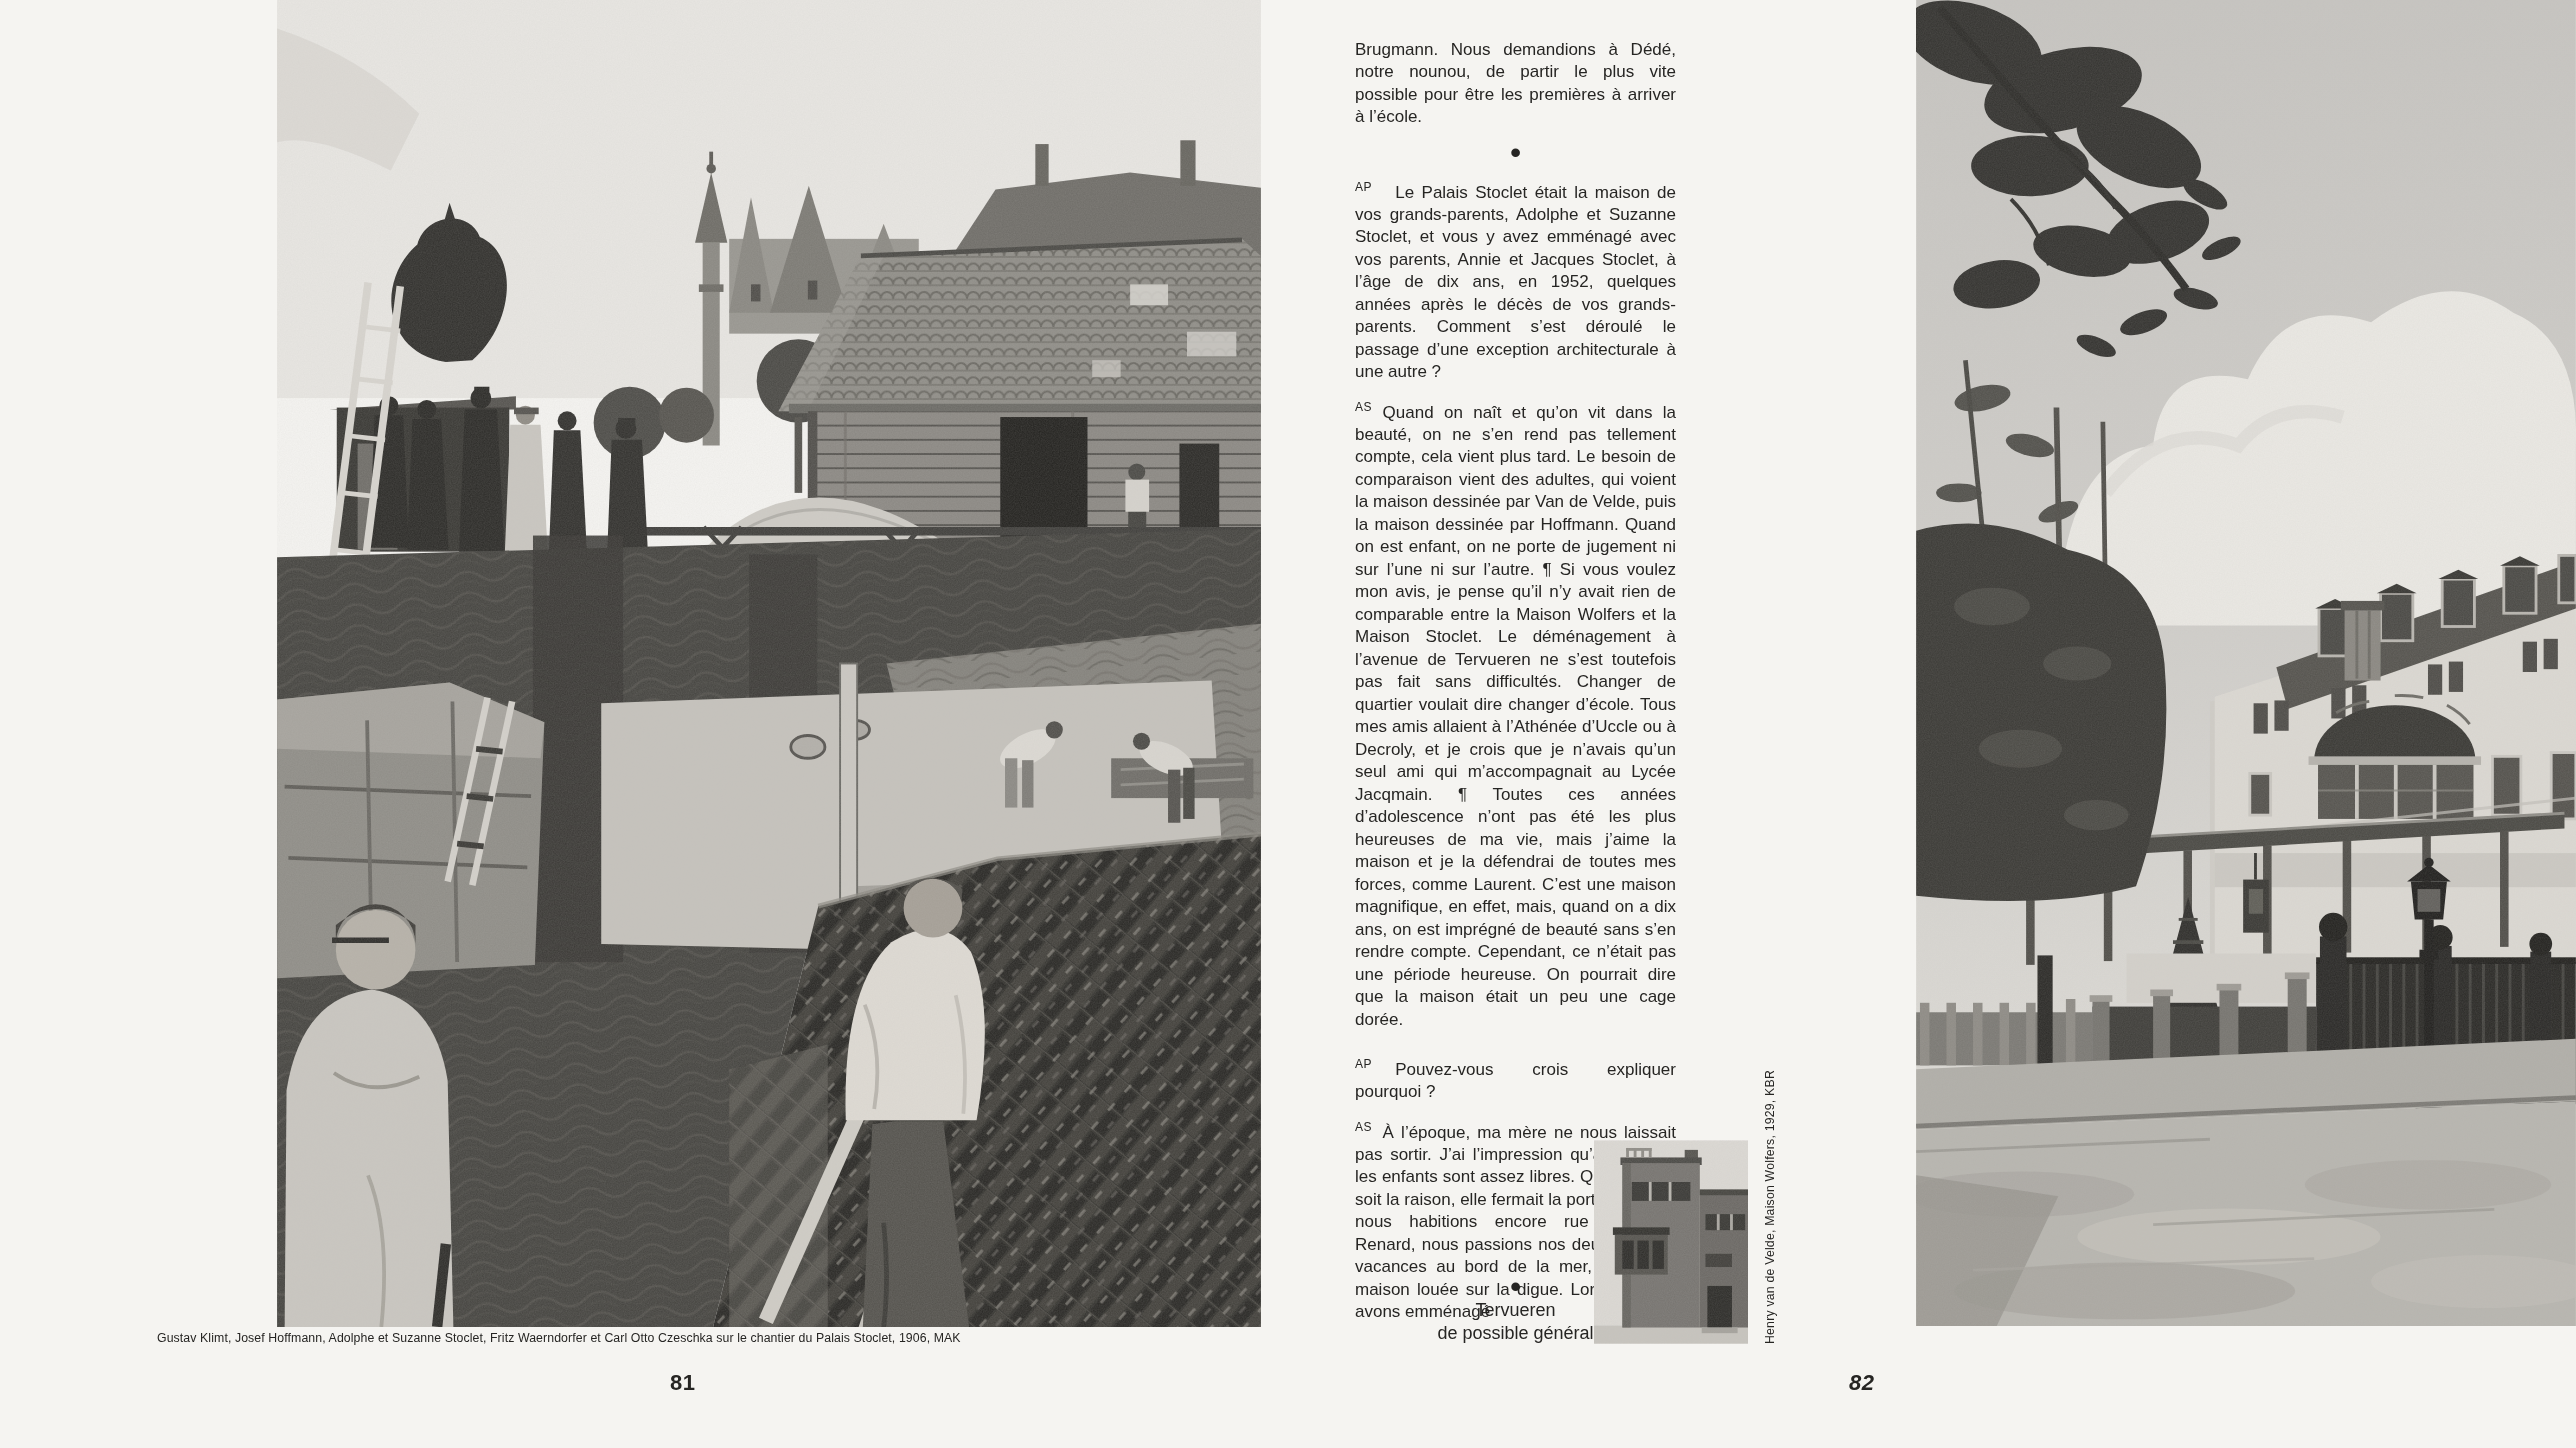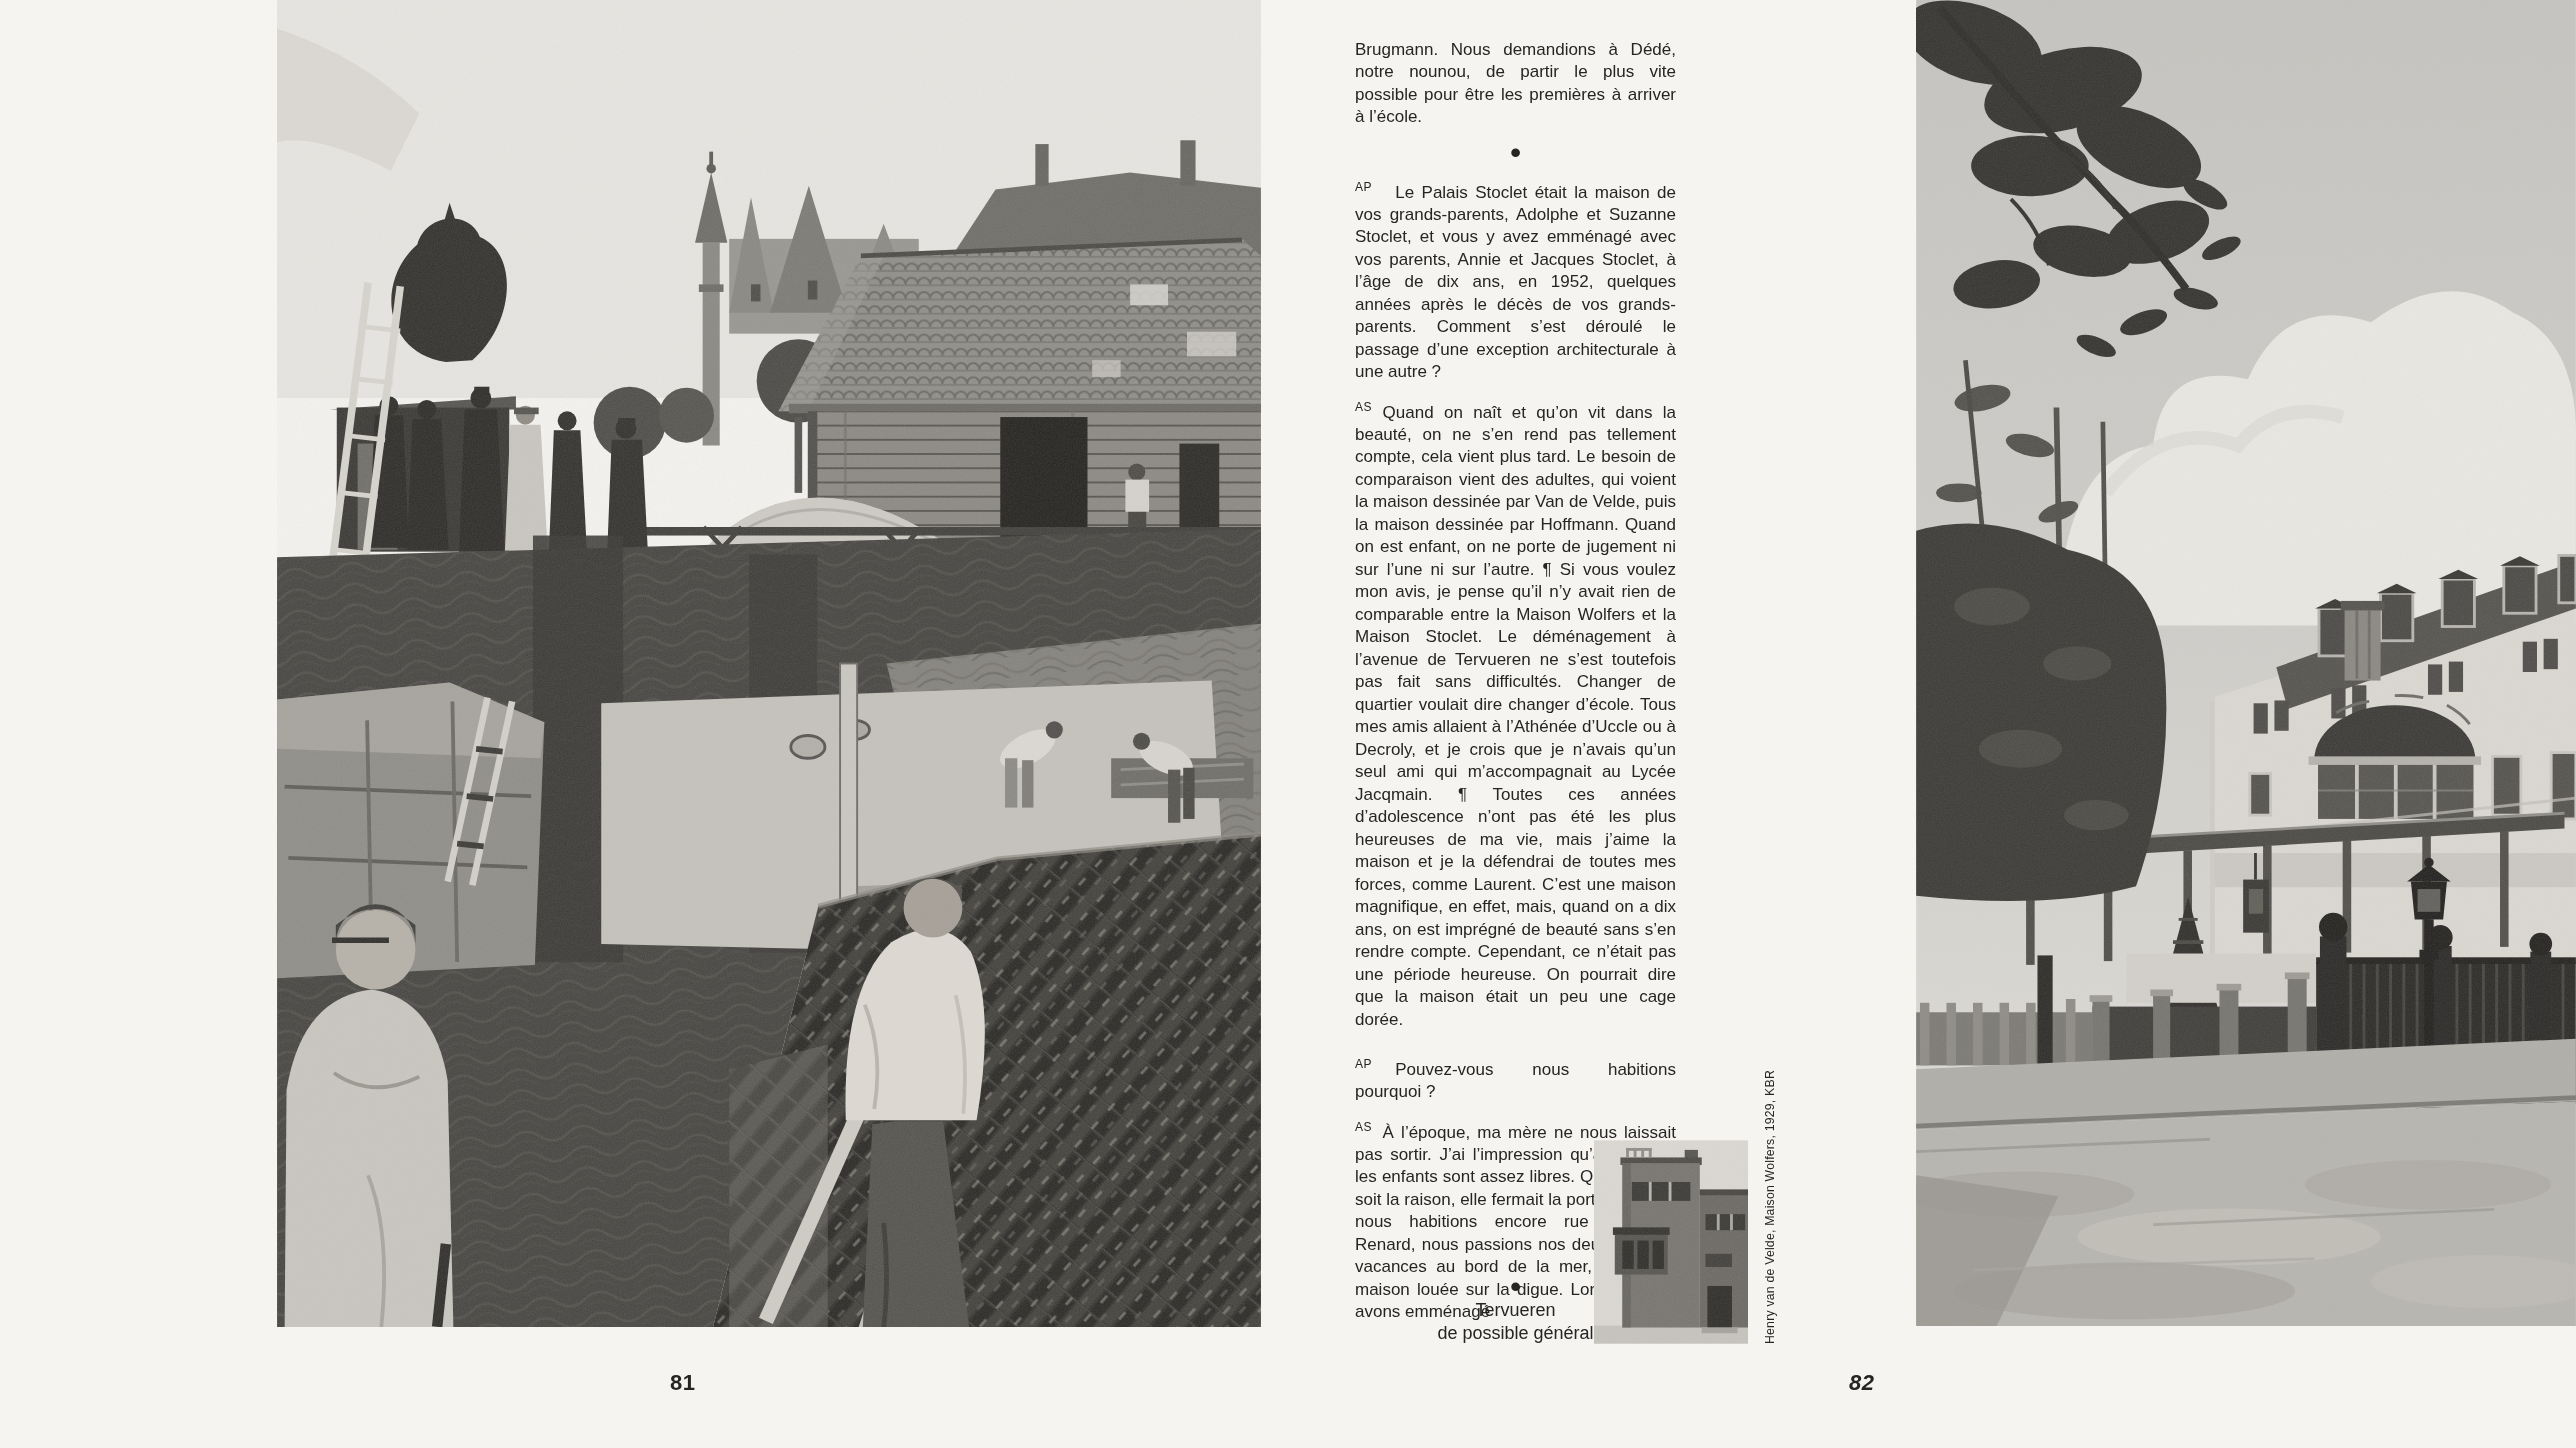--- a/index.html
+++ b/index.html
@@ -290,28 +290,29 @@
         <path d="M620,1060 Q640,1110 630,1170" stroke="#b9b5ae" stroke-width="4" fill="none"></path>
         <path d="M716,1050 Q730,1110 724,1175" stroke="#c4c0b9" stroke-width="4" fill="none"></path>
         <circle cx="692" cy="958" r="31" fill="#a59f96"></circle>
         <path d="M664,944 A31,31 0 0 1 722,952 L723,938 Q696,918 668,932 Z" fill="#504e49"></path>
       </g>
 
       <rect width="1038" height="1400" filter="url(#gL)" opacity="0.45"></rect>
     </svg>
   </figure>
 
+  <div class="left-caption">Gustav Klimt, Josef Hoffmann, Adolphe et Suzanne Stoclet, Fritz Waerndorfer et Carl Otto Czeschka sur le chantier du Palais Stoclet, 1906, MAK</div>
   <div class="pagenum pagenum-81">81</div>
 
   <div class="column" lang="fr">
     <p class="para">Brugmann. Nous demandions à Dédé, notre nounou, de partir le plus vite possible pour être les premières à arriver à l’école.</p>
     <div class="sep">•</div>
     <p class="q"><span class="spk">AP</span><span class="gq"></span><span>Le Palais Stoclet était la maison de vos grands-parents, Adolphe et Suzanne Stoclet, et vous y avez emménagé avec vos parents, Annie et Jacques Stoclet, à l’âge de dix ans, en 1952, quelques années après le décès de vos grands-parents. Comment s’est déroulé le passage d’une exception architecturale à une autre ?</span></p>
     <p class="a"><span class="spk">AS</span><span class="ga"></span><span>Quand on naît et qu’on vit dans la beauté, on ne s’en rend pas tellement compte, cela vient plus tard. Le besoin de comparaison vient des adultes, qui voient la maison dessinée par Van de Velde, puis la maison dessinée par Hoffmann. Quand on est enfant, on ne porte de jugement ni sur l’une ni sur l’autre. ¶ Si vous voulez mon avis, je pense qu’il n’y avait rien de comparable entre la Maison Wolfers et la Maison Stoclet. Le déménagement à l’avenue de Tervueren ne s’est toutefois pas fait sans difficultés. Changer de quartier voulait dire changer d’école. Tous mes amis allaient à l’Athénée d’Uccle ou à Decroly, et je crois que je n’avais qu’un seul ami qui m’accompagnait au Lycée Jacqmain. ¶ Toutes ces années d’adolescence n’ont pas été les plus heureuses de ma vie, mais j’aime la maison et je la défendrai de toutes mes forces, comme Laurent. C’est une maison magnifique, en effet, mais, quand on a dix ans, on est imprégné de beauté sans s’en rendre compte. Cependant, ce n’était pas une période heureuse. On pourrait dire que la maison était un peu une cage dorée.</span></p>
-    <p class="q gap-top"><span class="spk">AP</span><span class="gq"></span><span>Pouvez-vous nous habitions pourquoi ?</span></p>
+    <p class="q gap-top"><span class="spk">AP</span><span class="gq"></span><span>Pouvez-vous crois expliquer pourquoi ?</span></p>
     <p class="a"><span class="spk">AS</span><span class="ga"></span><span>À l’époque, ma mère ne nous laissait pas sortir. J’ai l’impression qu’aujourd’hui les enfants sont assez libres. Quelle qu’en soit la raison, elle fermait la porte. Lorsque nous habitions encore rue Alphonse Renard, nous passions nos deux mois de vacances au bord de la mer, dans une maison louée sur la digue. Lorsque nous avons emménagé</span></p>
   </div>
 
   <div class="footer-marker">
     <div class="bullet">•</div>
     <div class="line">Tervueren</div>
     <div class="line">de possible général</div>
   </div>
 
   <figure class="photo inset-photo">

